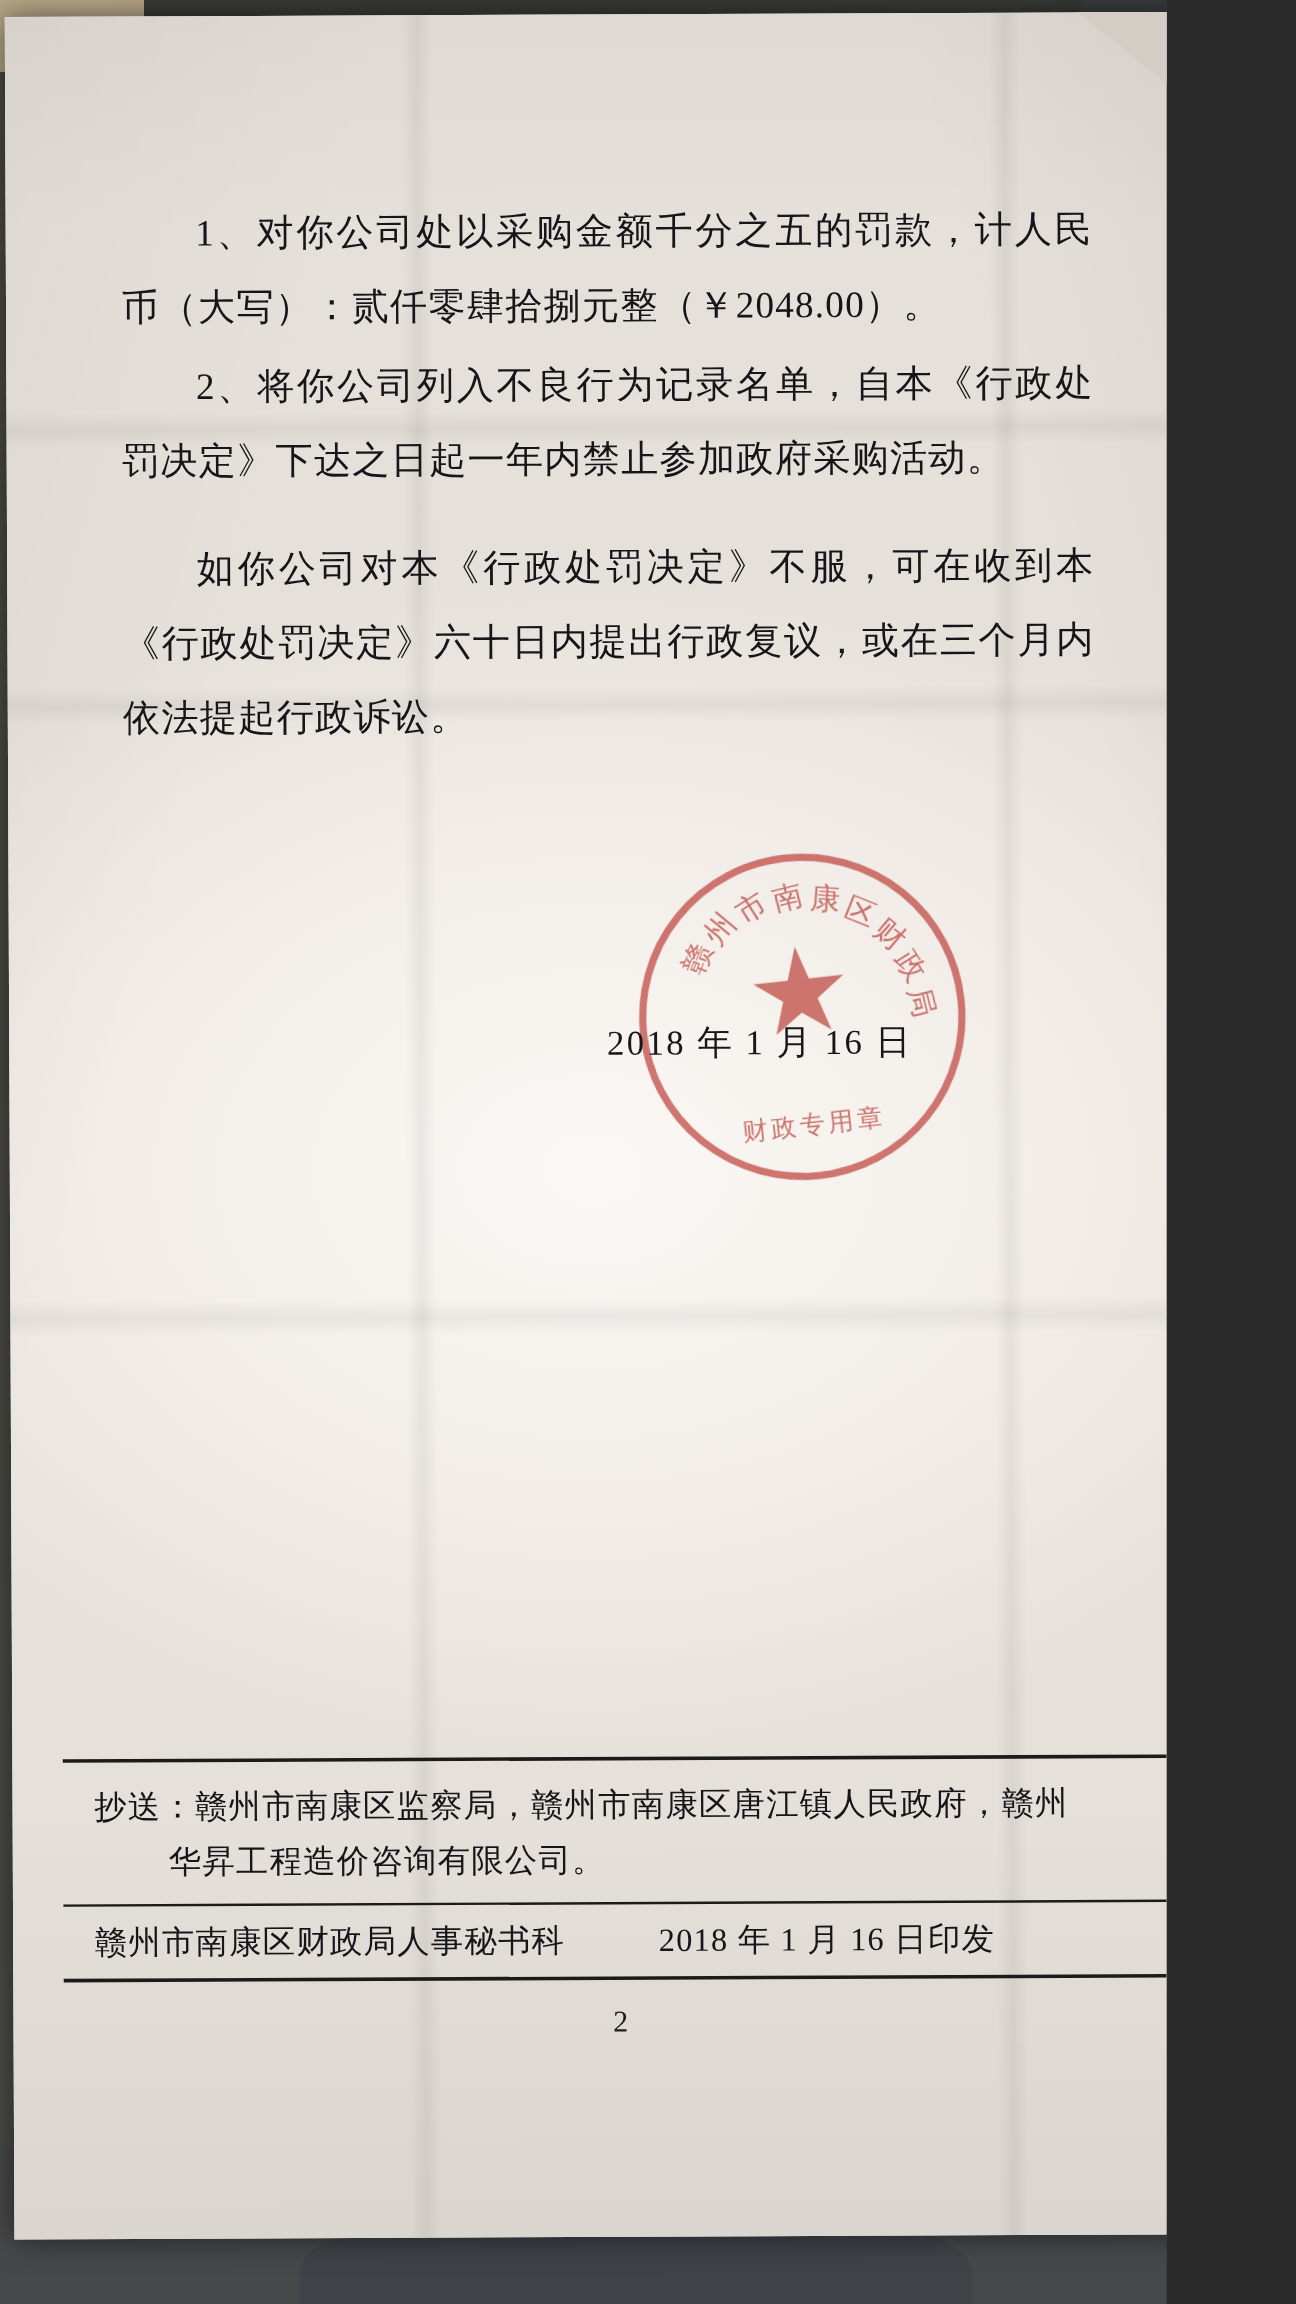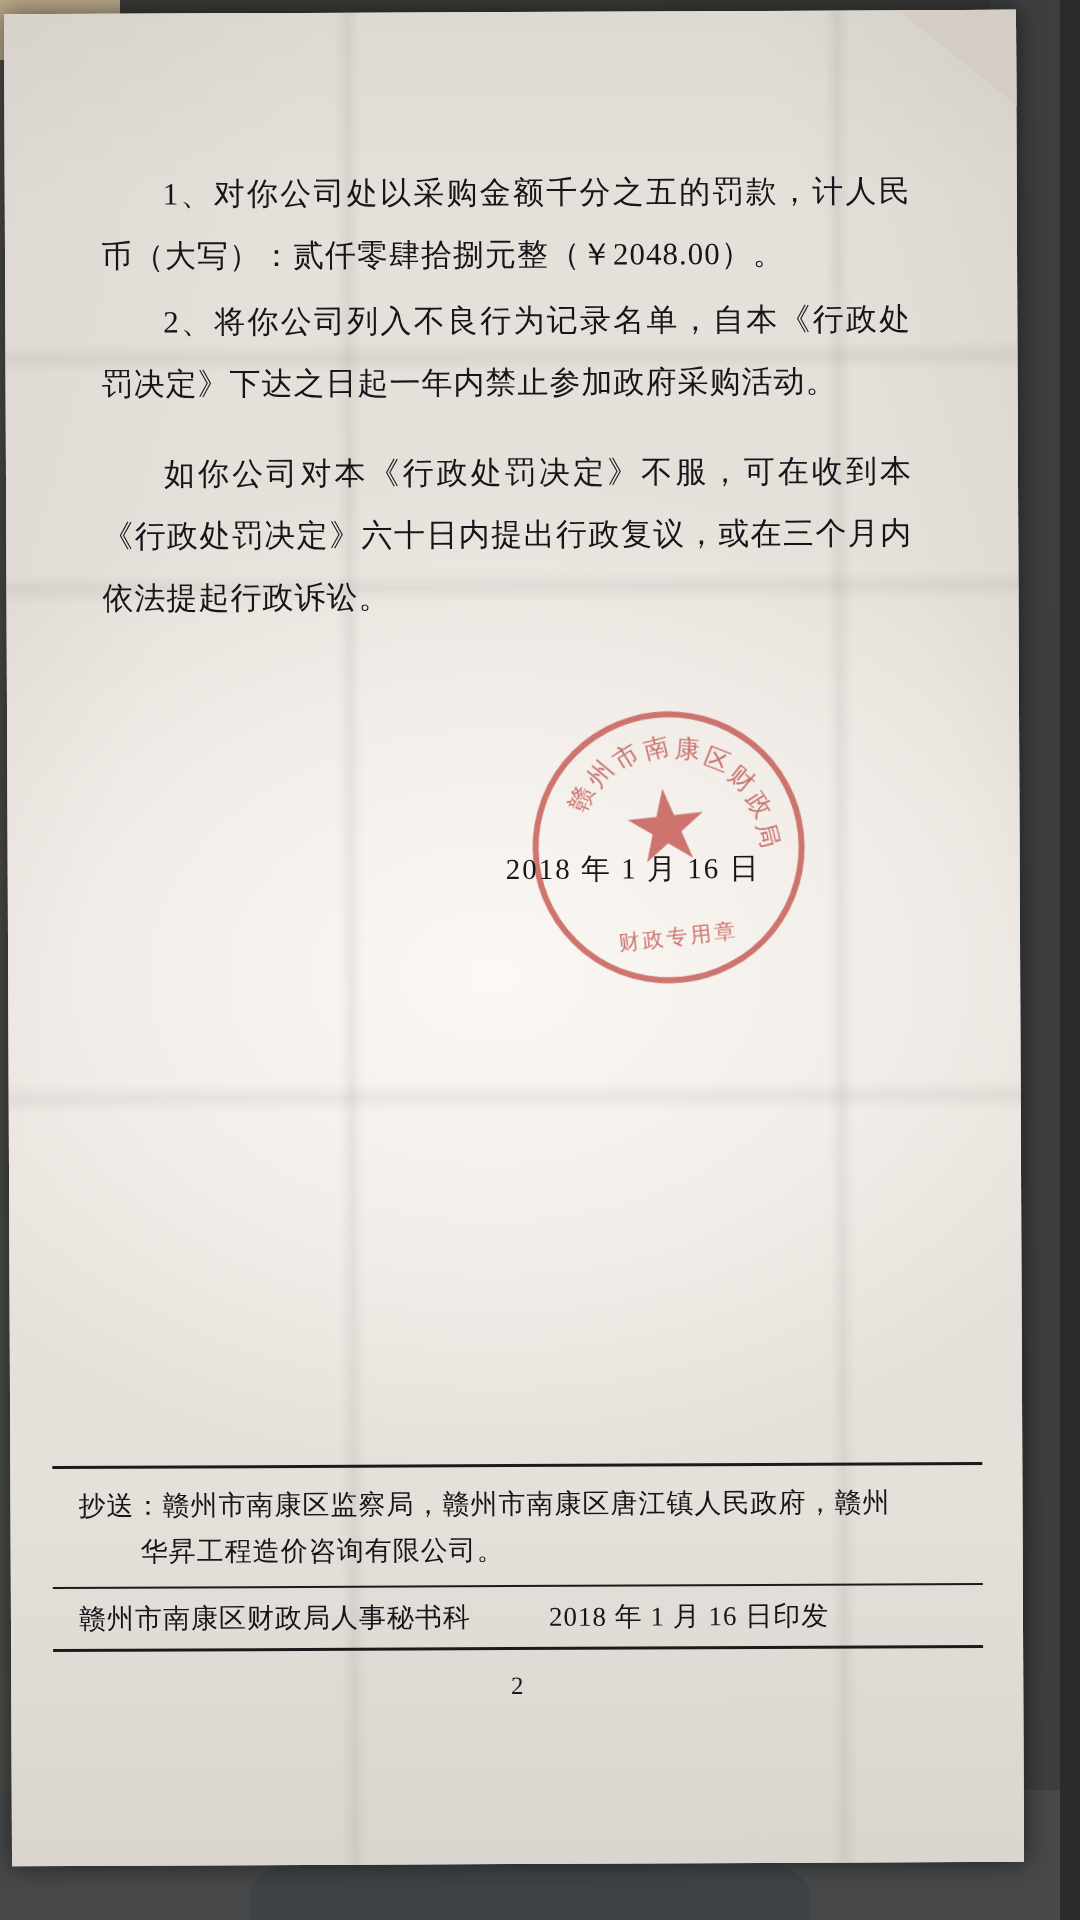--- a/index.html
+++ b/index.html
@@ -10,21 +10,21 @@
   body {
     width: 1080px;
     height: 1920px;
     overflow: hidden;
     font-family: "Liberation Serif", serif;
   }
 
   
   #photo {
     position: relative;
-    width: 1060px;
+    width: 972px;
     height: 1920px;
     background: #4a4a46;
     overflow: hidden;
   }
   .desk-left {
     position: absolute;
     left: 0; top: 0;
     width: 120px; height: 60px;
     background: #b8a888;
   }

